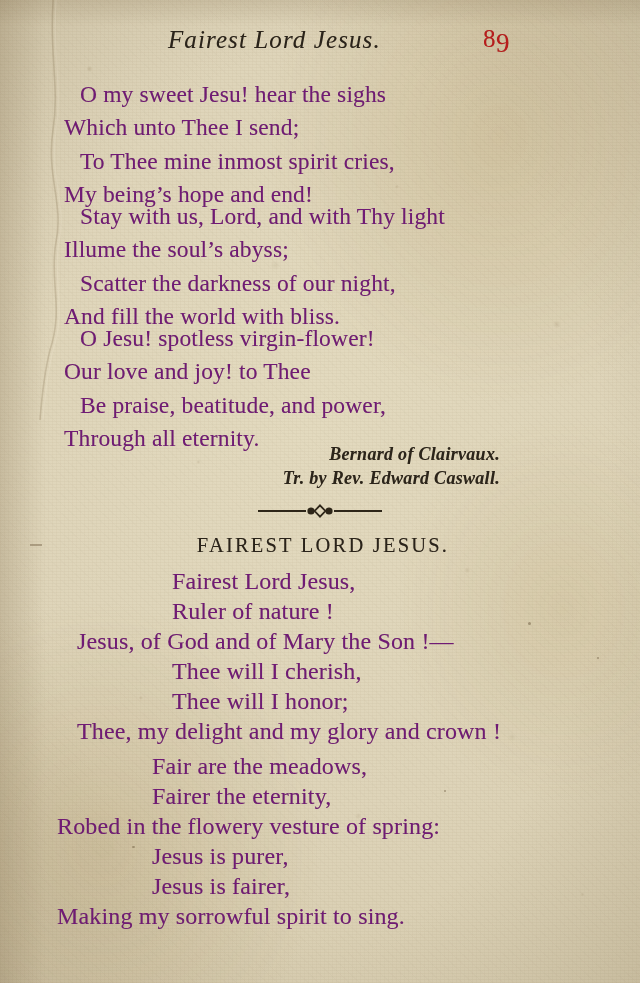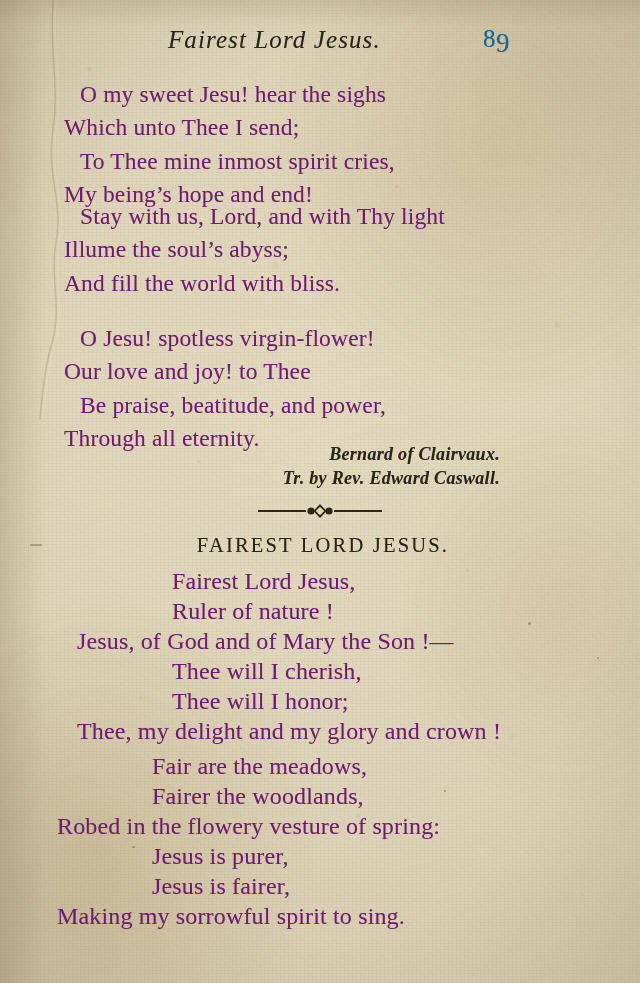--- a/index.html
+++ b/index.html
@@ -142,21 +142,21 @@
     font-size: 25px;
     letter-spacing: 1.1px;
     color: #2a231a;
     white-space: nowrap;
   }
   .head-folio {
     position: absolute;
     left: 483px;
     top: -2px;
     font-size: 29px;
-    color: #0369a1;
+    color: #b91c1c;
     letter-spacing: .5px;
   }
   
   .folio-8 { position: relative; top: -3px; font-size: 25px; }
   .folio-9 { position: relative; top:  2px; font-size: 27px; }
 
   
   .stanza {
     position: absolute;
     left: 0;
@@ -251,20 +251,21 @@
       <div class="stanza" style="top:78px;">
         <div class="verse-line indent-0">O my sweet Jesu! hear the sighs</div>
         <div class="verse-line indent-1">Which unto Thee I send;</div>
         <div class="verse-line indent-0">To Thee mine inmost spirit cries,</div>
         <div class="verse-line indent-1">My being’s hope and end!</div>
       </div>
 
       <div class="stanza" style="top:200px;">
         <div class="verse-line indent-0">Stay with us, Lord, and with Thy light</div>
         <div class="verse-line indent-1">Illume the soul’s abyss;</div>
+        <div class="verse-line indent-0">Scatter the darkness of our night,</div>
         <div class="verse-line indent-1">And fill the world with bliss.</div>
       </div>
 
       <div class="stanza" style="top:322px;">
         <div class="verse-line indent-0">O Jesu! spotless virgin-flower!</div>
         <div class="verse-line indent-1">Our love and joy! to Thee</div>
         <div class="verse-line indent-0">Be praise, beatitude, and power,</div>
         <div class="verse-line indent-1">Through all eternity.</div>
       </div>
 
@@ -294,21 +295,21 @@
         <div class="verse-line indent-short">Fairest Lord Jesus,</div>
         <div class="verse-line indent-short">Ruler of nature !</div>
         <div class="verse-line indent-long">Jesus, of God and of Mary the Son !—</div>
         <div class="verse-line indent-short">Thee will I cherish,</div>
         <div class="verse-line indent-short">Thee will I honor;</div>
         <div class="verse-line indent-long">Thee, my delight and my glory and crown !</div>
       </div>
 
       <div class="stanza" style="top:751px;">
         <div class="verse-line indent-short">Fair are the meadows,</div>
-        <div class="verse-line indent-short">Fairer the woodlands,</div>
+        <div class="verse-line indent-short">Fairer the eternity,</div>
         <div class="verse-line indent-long">Robed in the flowery vesture of spring:</div>
         <div class="verse-line indent-short">Jesus is purer,</div>
         <div class="verse-line indent-short">Jesus is fairer,</div>
         <div class="verse-line indent-long">Making my sorrowful spirit to sing.</div>
       </div>
     </div>
 
   </div>
 
   <div class="vignette"></div>

